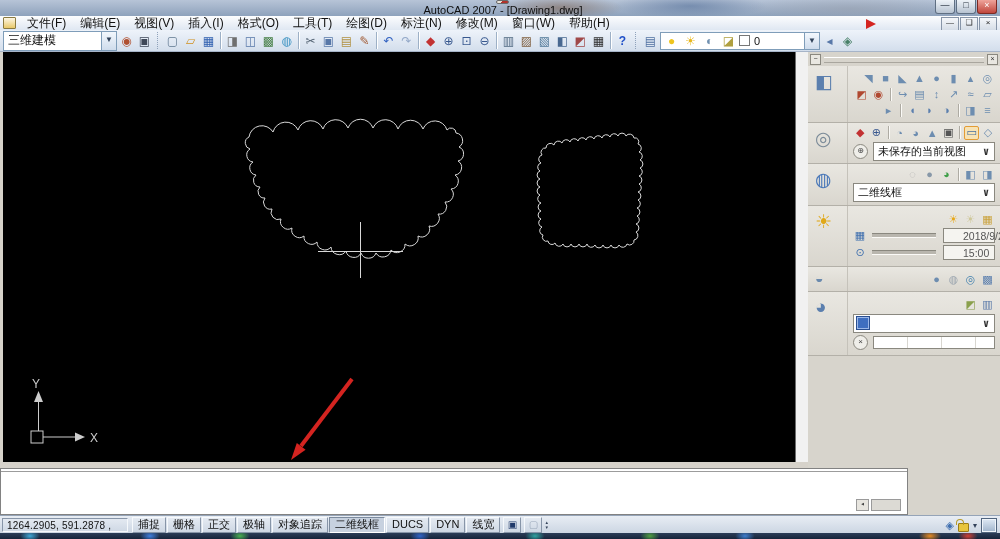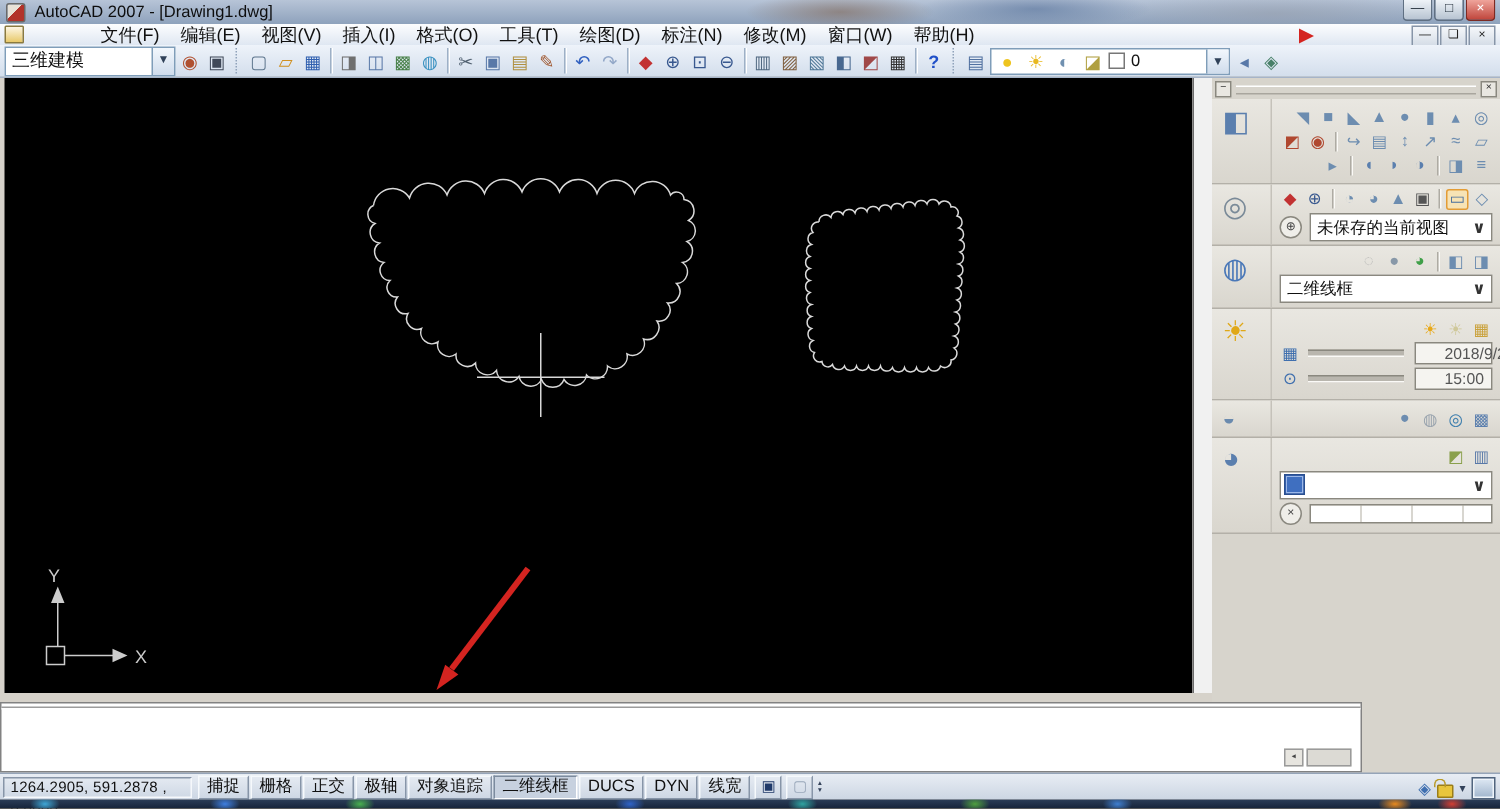--- a/index.html
+++ b/index.html
@@ -6,33 +6,33 @@
   body{width:1000px;height:539px;overflow:hidden;position:relative;
        font-family:"Liberation Sans","DejaVu Sans",sans-serif;font-size:12px;
        background:#d6d2ca;color:#111;}
   
   .titlebar{position:absolute;left:0;top:0;width:1000px;height:16px;
     background:
       radial-gradient(90px 18px at 560px 8px, rgba(125,95,75,.55), transparent 70%),
       radial-gradient(110px 18px at 690px 6px, rgba(70,100,145,.5), transparent 70%),
       radial-gradient(150px 20px at 850px 9px, rgba(150,158,172,.55), transparent 70%),
       linear-gradient(#b7c4d7,#8ea2bc);
-    display:flex;align-items:center;}
+    display:flex;align-items:center;flex-direction:column;}
   .app-icon{width:11px;height:11px;margin-left:4px;background:linear-gradient(135deg,#e8e2d8 0 45%,#b2322a 45%);
     border:1px solid #6a6a6a;border-radius:2px;}
   .wtitle{margin-left:6px;font-size:11px;color:#0d0d0d;}
   .winbtns{position:absolute;right:3px;top:0;display:flex;gap:1px;}
   .winbtn{width:18px;height:13px;border:1px solid #5f6f82;border-top:none;border-radius:0 0 3px 3px;
     font-size:9px;line-height:11px;text-align:center;color:#1c2733;
     background:linear-gradient(#eef3f8,#b7c3d1);}
   .winbtn.close{background:linear-gradient(#efa49b,#c0463c);border-color:#7c2a23;color:#fff;}
   
   .menubar{position:absolute;left:0;top:16px;width:1000px;height:14px;
     background:linear-gradient(#fcfdfe,#dfe7f2);border-bottom:1px solid #b4c1d3;
-    display:flex;align-items:center;gap:40px;}
+    display:flex;align-items:center;}
   .doc-icon{width:11px;height:10px;margin:0 4px 0 3px;background:linear-gradient(#fdf6e3,#e8c96a);
     border:1px solid #8a7а40;border:1px solid #8a7a40;border-radius:1px;}
   .menu-item{padding:0 7px;font-size:12px;line-height:14px;color:#111;}
   .red-marker{position:absolute;left:866px;top:3px;width:0;height:0;
     border-left:10px solid #d42420;border-top:5px solid transparent;border-bottom:5px solid transparent;}
   .docbtns{position:absolute;right:3px;top:1px;display:flex;gap:1px;}
   .docbtn{width:16px;height:12px;border:1px solid #8795a8;background:linear-gradient(#f5f7fa,#d5dde7);
     font-size:8px;line-height:10px;text-align:center;color:#222;}
   
   .toolbar{position:absolute;left:0;top:30px;width:1000px;height:22px;
@@ -62,21 +62,21 @@
   .dhbtn{width:9px;height:9px;border:1px solid #8a887f;background:#e9e7e1;font-size:7px;line-height:7px;text-align:center;color:#333;}
   .dhridge{flex:1;height:4px;border-top:1px solid #fff;border-bottom:1px solid #a9a69e;}
   .dpanel{position:relative;border-bottom:1px solid #b3b0a8;background:linear-gradient(#e9e7e1,#d9d6ce);box-sizing:border-box;}
   .dbig{position:absolute;left:7px;top:4px;font-size:19px;color:#5b7fae;}
   .dcontent{margin-left:39px;border-left:1px solid #c5c2ba;height:100%;box-sizing:border-box;
     display:flex;flex-direction:column;justify-content:center;}
   .drow{display:flex;align-items:center;justify-content:flex-end;gap:2px;padding:1px 5px;}
   .dicon{width:15px;height:14px;display:flex;align-items:center;justify-content:center;font-size:11px;}
   .dicon.hl{border:1px solid #e39c35;background:#f7e3b5;border-radius:2px;box-sizing:border-box;}
   .dsep{width:1px;height:13px;background:#aeaba3;box-shadow:1px 0 0 #fbfaf7;margin:0 2px;}
-  .dcombo{flex:1;height:17px;border:1px solid #8a887f;background:#fff;display:flex;align-items:center;font-size:11px;}
+  .dcombo{flex:1;height:17px;border:1px solid #8a887f;background:#fff;display:flex;align-items:center;font-size:11px;font-family:Liberation Mono, monospace;}
   .dcombo .val{padding:0 4px;white-space:nowrap;overflow:hidden;}
   .dcaret{margin-left:auto;width:16px;text-align:center;font-weight:bold;color:#333;font-size:11px;}
   .roundbtn{width:13px;height:13px;border:1px solid #8a887f;border-radius:50%;background:#efeee9;
     font-size:8px;line-height:11px;text-align:center;color:#444;margin-right:3px;flex:none;}
   .slider-ic{width:14px;text-align:center;font-size:11px;color:#3f6fae;margin-right:3px;flex:none;}
   .track{flex:1;height:3px;background:#b9b6ae;border-bottom:1px solid #fbfaf7;border-top:1px solid #8a887f;}
   .valbox{width:52px;height:15px;margin-left:5px;border:1px solid #8a887f;background:#f5f4f0;
     font-size:10.5px;line-height:15px;color:#555;padding-left:19px;box-sizing:border-box;flex:none;}
   .pbar{flex:1;height:11px;border:1px solid #8a887f;background:
     repeating-linear-gradient(90deg,#fff 0 33px,#d8d6d0 33px 34px);}

